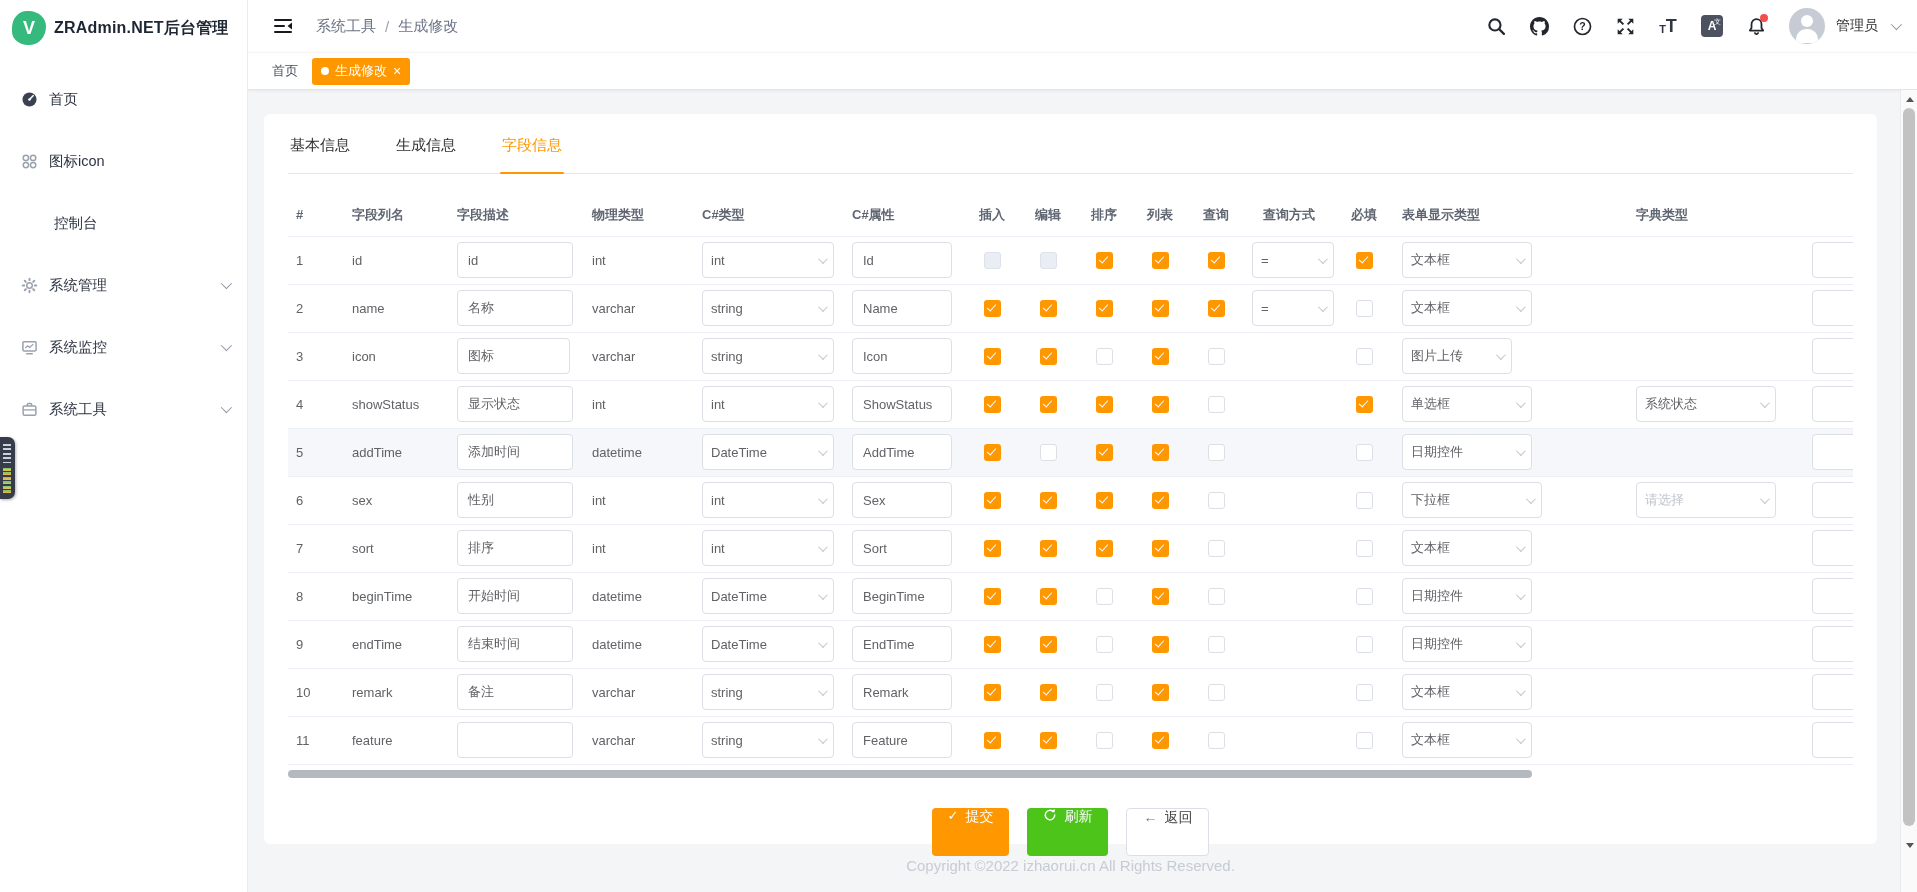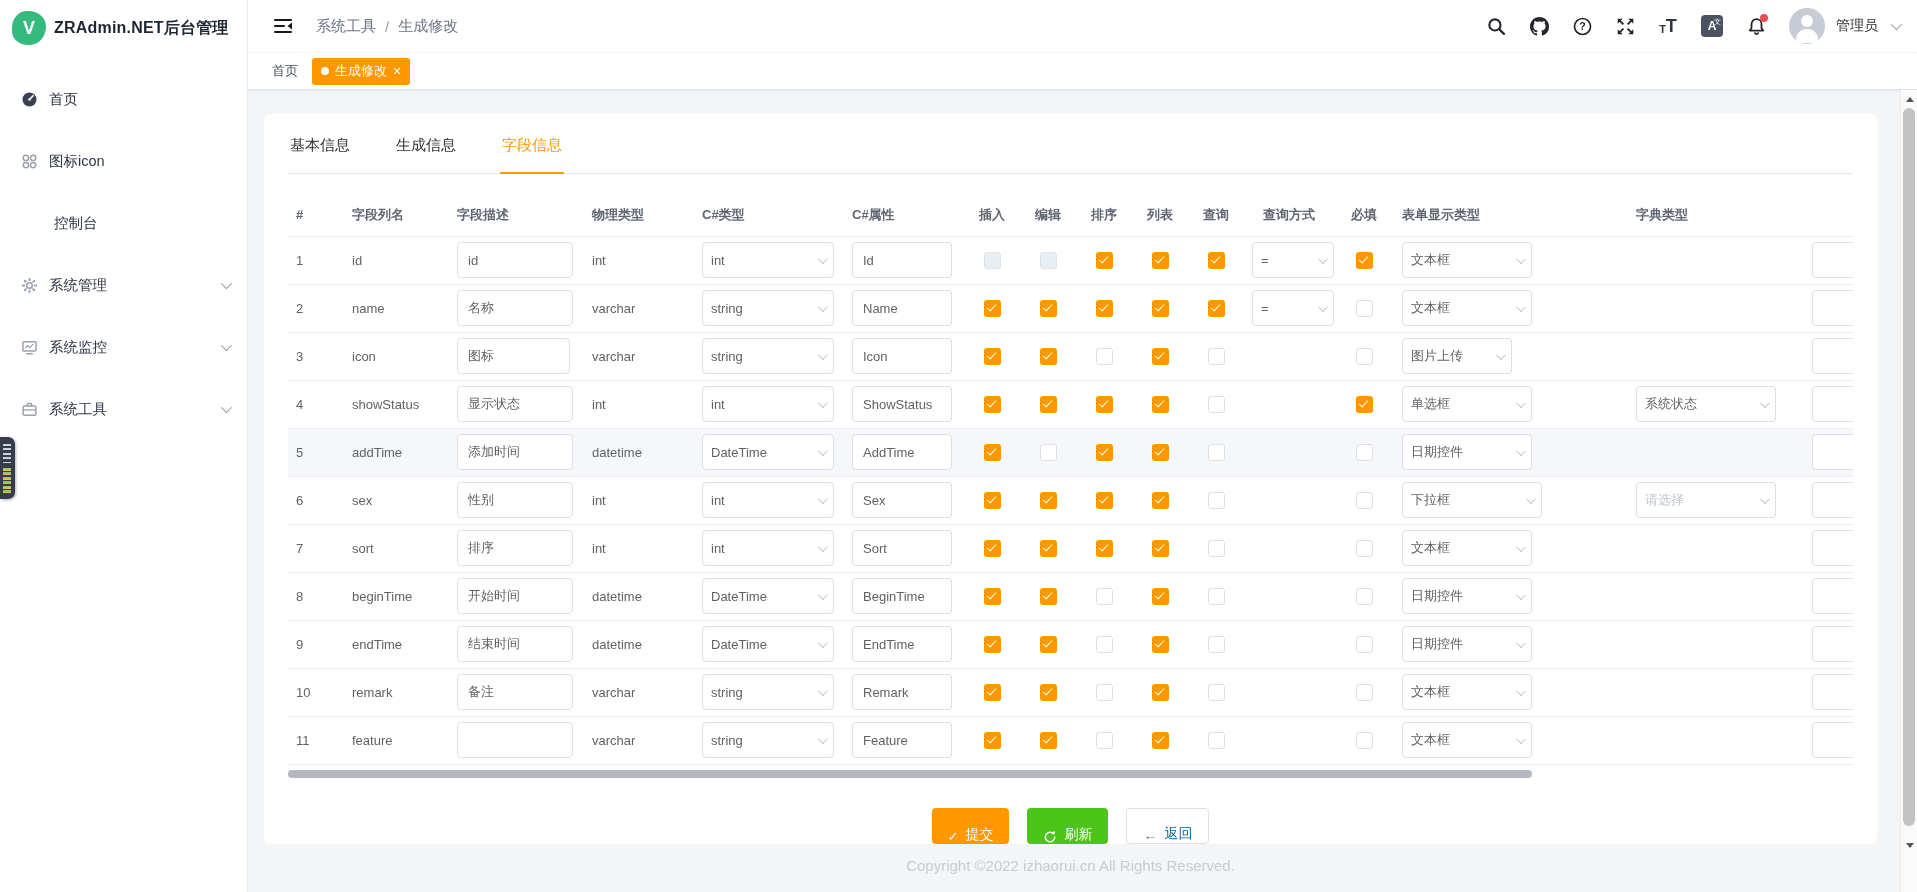--- a/index.html
+++ b/index.html
@@ -100,26 +100,26 @@
   .cb.checked { background:#ff9700; }
   .cb.checked::after { content:""; position:absolute; left:5.5px; top:2.5px; width:4px; height:8px;
     border-right:1.6px solid #fff; border-bottom:1.6px solid #fff; transform:rotate(42deg); }
   .cb.unchecked { background:#fff; border:1px solid #dcdfe6; }
   .cb.disabled { background:#e9edf4; border:1px solid #dde2ea; }
 
   .hscroll { margin-top:5px; height:8px; }
   .hthumb { width:79.5%; height:8px; background:#b4b8c0; border-radius:4px; cursor:pointer; }
 
   .actions { margin-top:30px; display:flex; justify-content:center; gap:18px; }
-  .btn { height:36px; border-radius:4px; border:none; font-size:14px; padding:0 16px; cursor:pointer;
-    display:flex; align-items:flex-end; gap:7px; font-family:inherit; }
+  .btn { height:48px; border-radius:4px; border:none; font-size:14px; padding:0 16px; cursor:pointer;
+    display:flex; align-items:flex-start; gap:7px; font-family:inherit; }
   .btn.orange { background:#ff9700; color:#fff; }
   .btn.orange::before { content:"\2713"; font-size:13px; }
   .btn.green { background:#4cc41a; color:#fff; }
-  .btn.plain { background:#fff; color:#0369a1; border:1px solid #dcdfe6; }
+  .btn.plain { background:#fff; color:#404040; border:1px solid #dcdfe6; }
   .btn.plain::before { content:"\2190"; font-size:14px; color:#6b7280; }
   .refresh-glyph { width:14px; height:14px; }
 
   .footer { height:48px; line-height:44px; text-align:center; color:#c7ccd4; font-size:15px; }
 
   
   .v-scrollbar { position:absolute; right:0; top:90px; bottom:0; width:17px; background:#fafafa;
     border-left:1px solid #ebebeb; z-index:8; cursor:pointer; }
   .v-arrow { position:absolute; left:0; width:17px; height:14px; display:flex; align-items:center; justify-content:center; }
   .v-arrow.up { top:2px; } .v-arrow.down { bottom:40px; }

